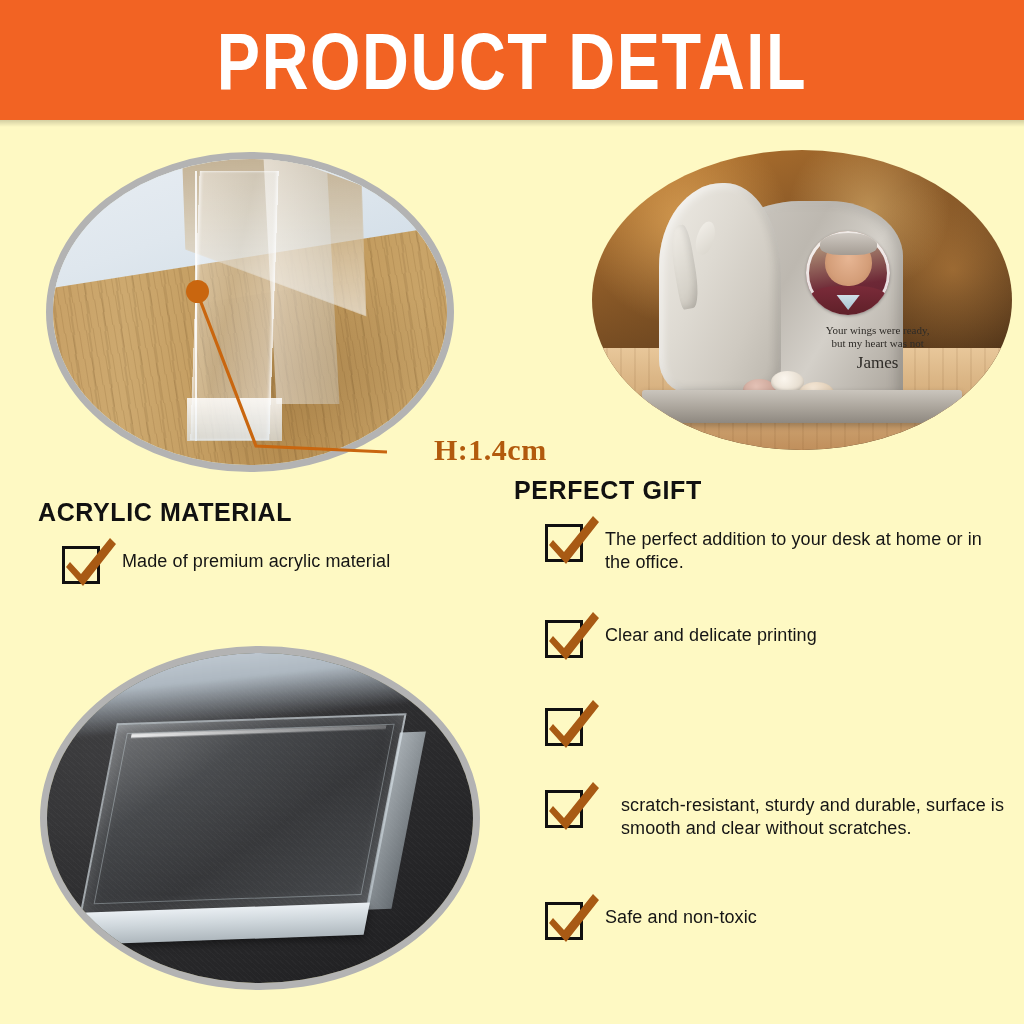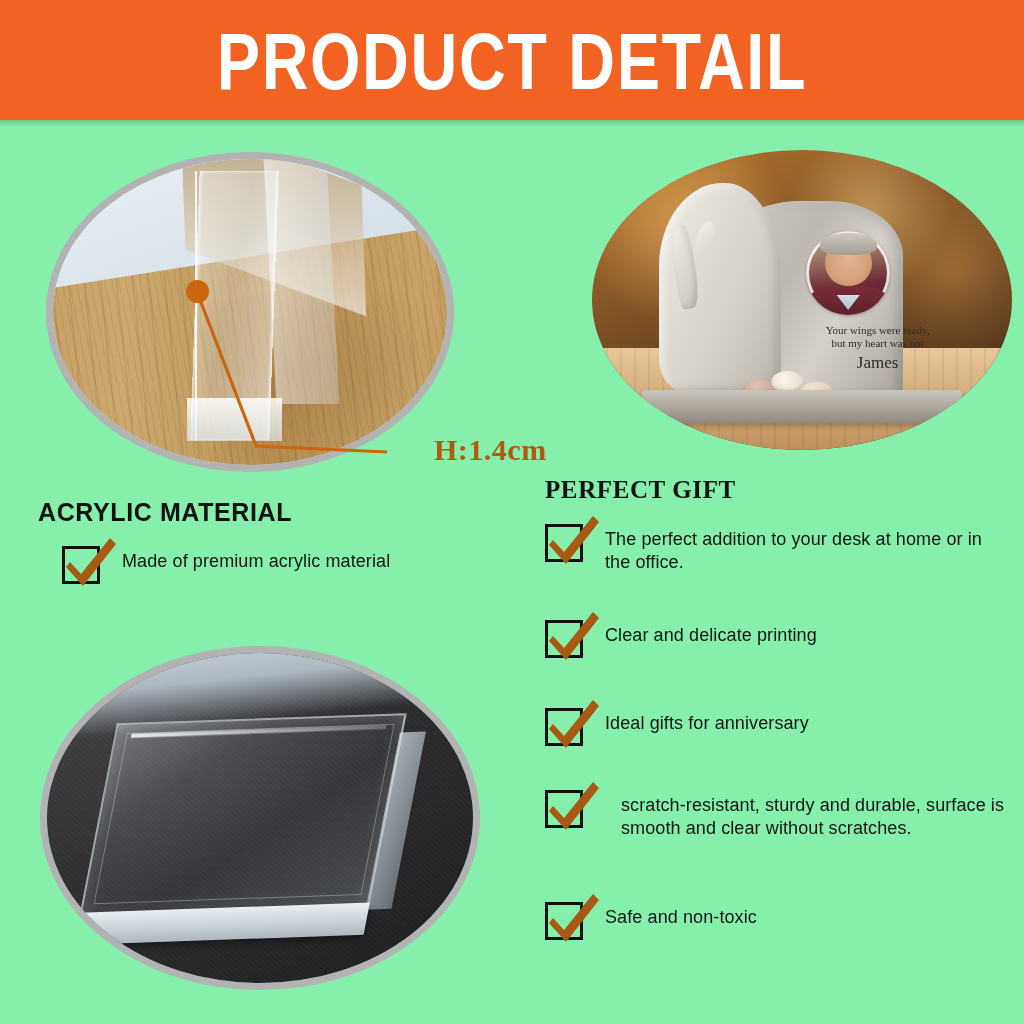--- a/index.html
+++ b/index.html
@@ -3,21 +3,21 @@
 <meta charset="utf-8">
 <style>
   html,body{margin:0;padding:0;}
   body{
     width:1024px;height:1024px;
     background:#ffffff;
     font-family:"Liberation Sans", sans-serif;
     overflow:hidden;
     position:relative;
   }
-  .page{position:relative;width:1024px;height:1024px;background:#86efac;overflow:hidden;}
+  .page{position:relative;width:1024px;height:1024px;background:#fef9c3;overflow:hidden;}
 
   
   .banner{
     position:absolute;left:0;top:0;width:1024px;height:120px;
     background:#F26323;
     display:flex;align-items:center;justify-content:center;
   }
   .banner-title{
     color:#ffffff;
     font-family:"Liberation Sans", sans-serif;
@@ -258,21 +258,21 @@
   .section-heading{
     position:absolute;
     font-family:"Liberation Sans", sans-serif;
     font-weight:bold;
     font-size:25px;
     color:#111111;
     letter-spacing:0.6px;
     white-space:nowrap;
   }
   #heading-acrylic{left:38px;top:498px;}
-  #heading-gift{left:545px;top:476px;font-family:Liberation Serif, serif;}
+  #heading-gift{left:514px;top:476px;}
 
   .bullet{
     position:absolute;
     display:flex;
     align-items:flex-start;
   }
   .cbox{
     position:relative;
     width:38px;height:38px;
     border:3px solid #101010;
@@ -405,21 +405,20 @@
     </div>
     <div class="bullet-text">Clear and delicate printing</div>
   </div>
 
   <div class="bullet" id="bullet-gift-2">
     <div class="cbox">
       <svg class="tick" viewBox="0 0 54 52">
         <path d="M6 26 L17 38 L46 2 L52 8 L19 50 L2 31 Z" fill="#A85A14"></path>
       </svg>
     </div>
-    <div class="bullet-text">Ideal gifts for anniversary</div>
   </div>
 
   <div class="bullet" id="bullet-gift-3">
     <div class="cbox">
       <svg class="tick" viewBox="0 0 54 52">
         <path d="M6 26 L17 38 L46 2 L52 8 L19 50 L2 31 Z" fill="#A85A14"></path>
       </svg>
     </div>
     <div class="bullet-text">scratch-resistant, sturdy and durable, surface is smooth and clear without scratches.</div>
   </div>

